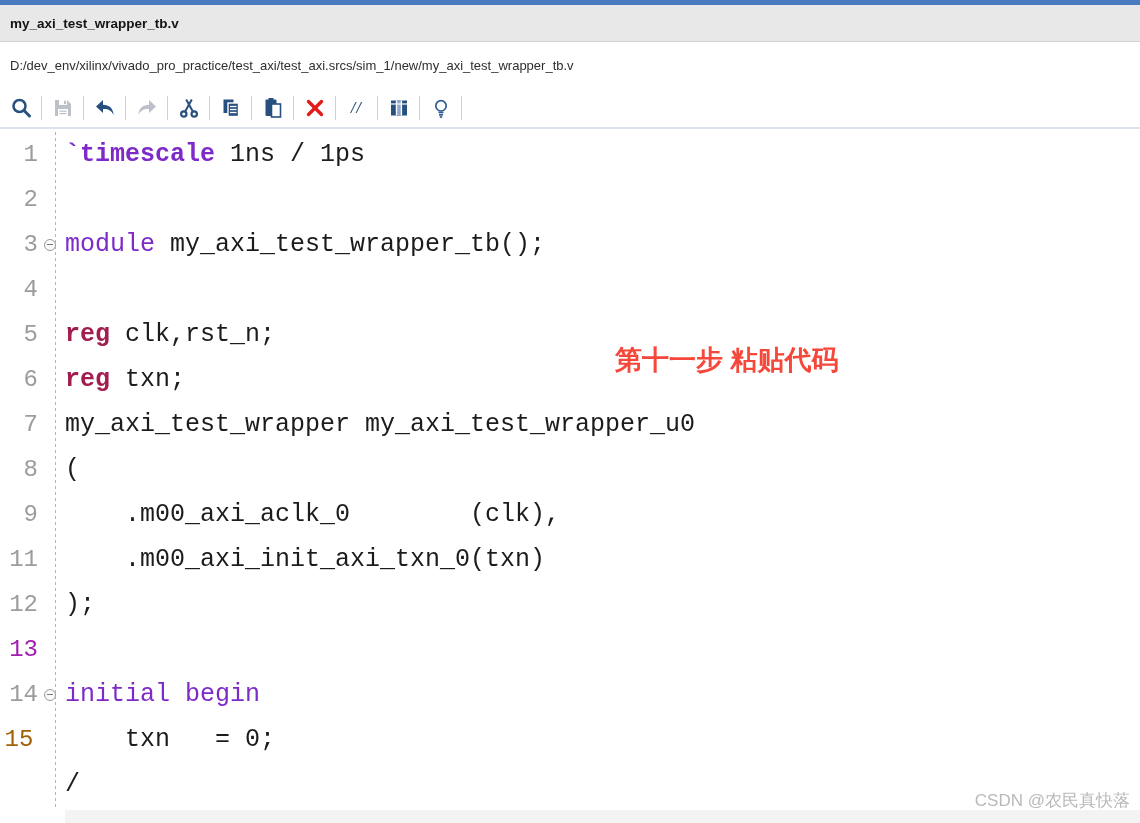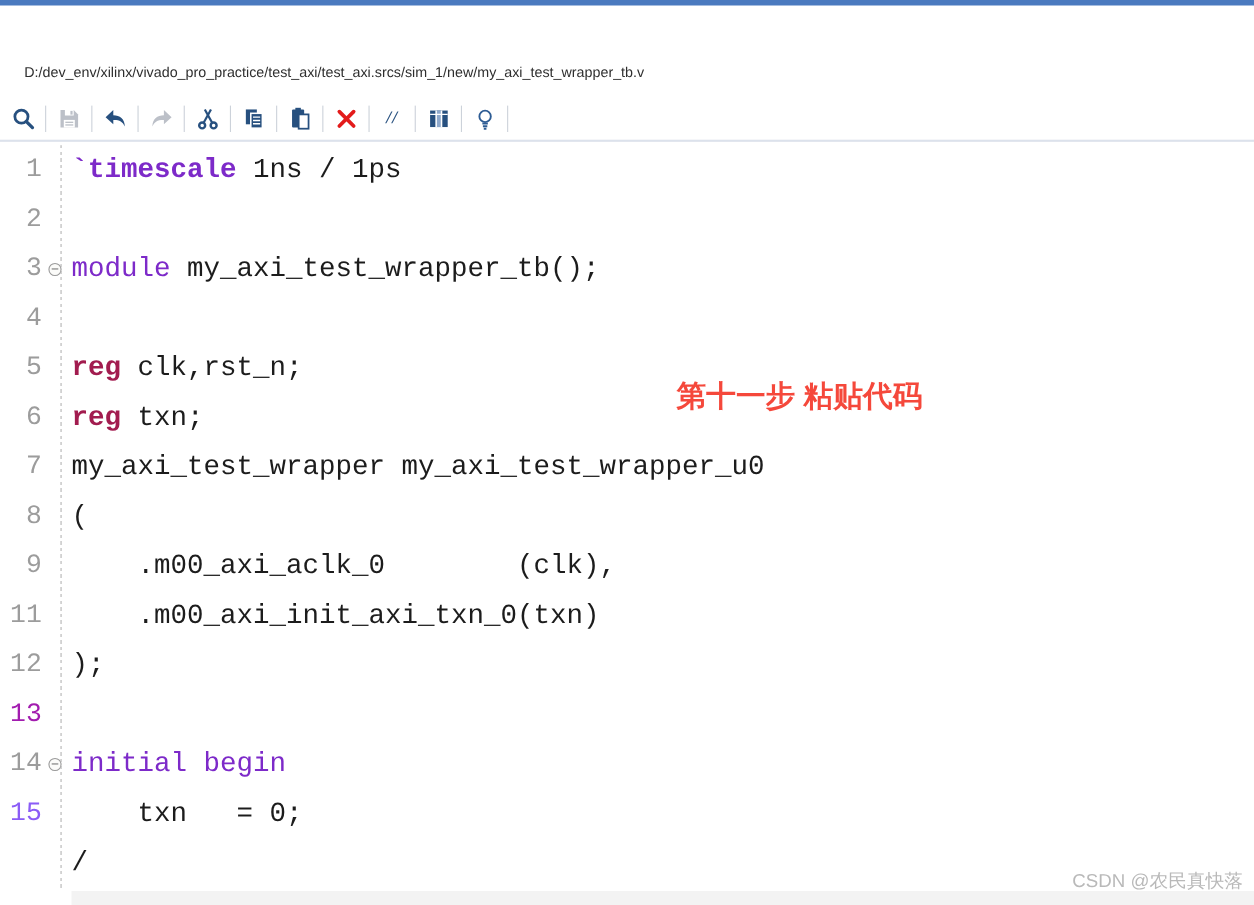--- a/index.html
+++ b/index.html
@@ -3,21 +3,21 @@
 <meta charset="utf-8">
 <style>
   html,body{margin:0;padding:0;background:#fff;}
   #app{position:relative;width:1140px;height:823px;overflow:hidden;background:#fff;
        font-family:"Liberation Sans",sans-serif;}
   
   .topbar{position:absolute;top:0;left:0;right:0;height:5px;background:#4a7abf;}
   .tabbar{position:absolute;top:5px;left:0;right:0;height:36px;background:#e8e8e8;
           border-bottom:1px solid #d2d2d2;display:flex;align-items:center;padding-left:10px;}
   .tabtitle{font-size:13.5px;font-weight:bold;color:#141414;}
-  .pathbar{position:absolute;top:42px;left:12px;right:0;height:46px;display:flex;align-items:center;
+  .pathbar{position:absolute;top:42px;left:0;right:0;height:46px;display:flex;align-items:center;
            padding-left:10px;font-size:13px;color:#2e2e2e;background:#fff;}
   
   .toolbar{position:absolute;top:88px;left:0;right:0;height:39px;background:#fff;
            border-bottom:2px solid #dce2ec;display:flex;align-items:center;}
   .tbtn{width:41px;height:38px;display:flex;align-items:center;justify-content:center;flex:none;}
   .tbtn svg{display:block;}
   .sep{width:1px;height:24px;background:#ccd2da;flex:none;}
   .ic{stroke:#27507f;fill:none;}
   .icf{fill:#27507f;}
   .tbtn.disabled .icf{fill:#bcc0c8;}
@@ -41,20 +41,23 @@
   
   .annotation{position:absolute;left:615px;top:342px;font-size:27px;font-weight:bold;white-space:nowrap;}
   .watermark{position:absolute;right:10px;top:789px;font-size:17px;color:#b9b9b9;white-space:nowrap;margin-left:29px;}
 </style>
 </head>
 <body>
 
 <div id="app">
   <div class="topbar"></div>
 
+  <div class="tabbar">
+    <span class="tabtitle">my_axi_test_wrapper_tb.v</span>
+  </div>
 
   <div class="pathbar">
     <span>D:/dev_env/xilinx/vivado_pro_practice/test_axi/test_axi.srcs/sim_1/new/my_axi_test_wrapper_tb.v</span>
   </div>
 
   <div class="toolbar">
     <div class="tbtn">
       <svg width="24" height="24" viewBox="0 0 24 24">
         <circle class="ic" cx="10.5" cy="10" r="6" stroke-width="2.5"></circle>
         <line class="ic" x1="15" y1="14.5" x2="20.5" y2="20" stroke-width="3" stroke-linecap="round"></line>
@@ -152,21 +155,21 @@
         <div class="line"><span class="gutter" style="color: rgb(156, 156, 156);">4</span><span class="foldcol"></span><span class="codetext"></span></div>
         <div class="line"><span class="gutter" style="color: rgb(156, 156, 156);">5</span><span class="foldcol"></span><span class="codetext"><span style="color: rgb(162, 28, 79); font-weight: bold;">reg</span><span style="color: rgb(28, 28, 28);"> clk,rst_n;</span></span></div>
         <div class="line"><span class="gutter" style="color: rgb(156, 156, 156);">6</span><span class="foldcol"></span><span class="codetext"><span style="color: rgb(162, 28, 79); font-weight: bold;">reg</span><span style="color: rgb(28, 28, 28);"> txn;</span></span></div>
         <div class="line"><span class="gutter" style="color: rgb(156, 156, 156);">7</span><span class="foldcol"></span><span class="codetext"><span style="color: rgb(28, 28, 28);">my_axi_test_wrapper my_axi_test_wrapper_u0</span></span></div>
         <div class="line"><span class="gutter" style="color: rgb(156, 156, 156);">8</span><span class="foldcol"></span><span class="codetext"><span style="color: rgb(28, 28, 28);">(</span></span></div>
         <div class="line"><span class="gutter" style="color: rgb(156, 156, 156);">9</span><span class="foldcol"></span><span class="codetext"><span style="color: rgb(28, 28, 28);">    .m00_axi_aclk_0        (clk),</span></span></div>
         <div class="line"><span class="gutter" style="color: rgb(156, 156, 156);">11</span><span class="foldcol"></span><span class="codetext"><span style="color: rgb(28, 28, 28);">    .m00_axi_init_axi_txn_0(txn)</span></span></div>
         <div class="line"><span class="gutter" style="color: rgb(156, 156, 156);">12</span><span class="foldcol"></span><span class="codetext"><span style="color: rgb(28, 28, 28);">);</span></span></div>
         <div class="line"><span class="gutter" style="color: #a21caf;">13</span><span class="foldcol"></span><span class="codetext"></span></div>
         <div class="line"><span class="gutter" style="color: rgb(156, 156, 156);">14</span><span class="foldcol"><span class="foldmark"></span></span><span class="codetext"><span style="color: rgb(125, 42, 201);">initial</span><span style="color: rgb(28, 28, 28);"> </span><span style="color: rgb(125, 42, 201); margin-top: 16px;">begin</span></span></div>
-        <div class="line"><span class="gutter" style="color: #8b5cf6;">15</span><span class="foldcol"></span><span class="codetext"><span style="color: rgb(28, 28, 28);">    txn   = 0;</span></span></div>
+        <div class="line"><span class="gutter" style="color: #a16207; text-align: center;">15</span><span class="foldcol"></span><span class="codetext"><span style="color: rgb(28, 28, 28);">    txn   = 0;</span></span></div>
         <div class="line"><span class="gutter" style="color: rgb(156, 156, 156);"></span><span class="foldcol"></span><span class="codetext"><span style="color: rgb(28, 28, 28);">/</span></span></div>
       </div>
     <div class="dashline"></div>
   </div>
 
   <div class="annotation" style="color: rgb(245, 72, 59);">第十一步 粘贴代码</div>
   <div class="watermark">CSDN @农民真快落</div>
 </div>
 
 </body></html>

